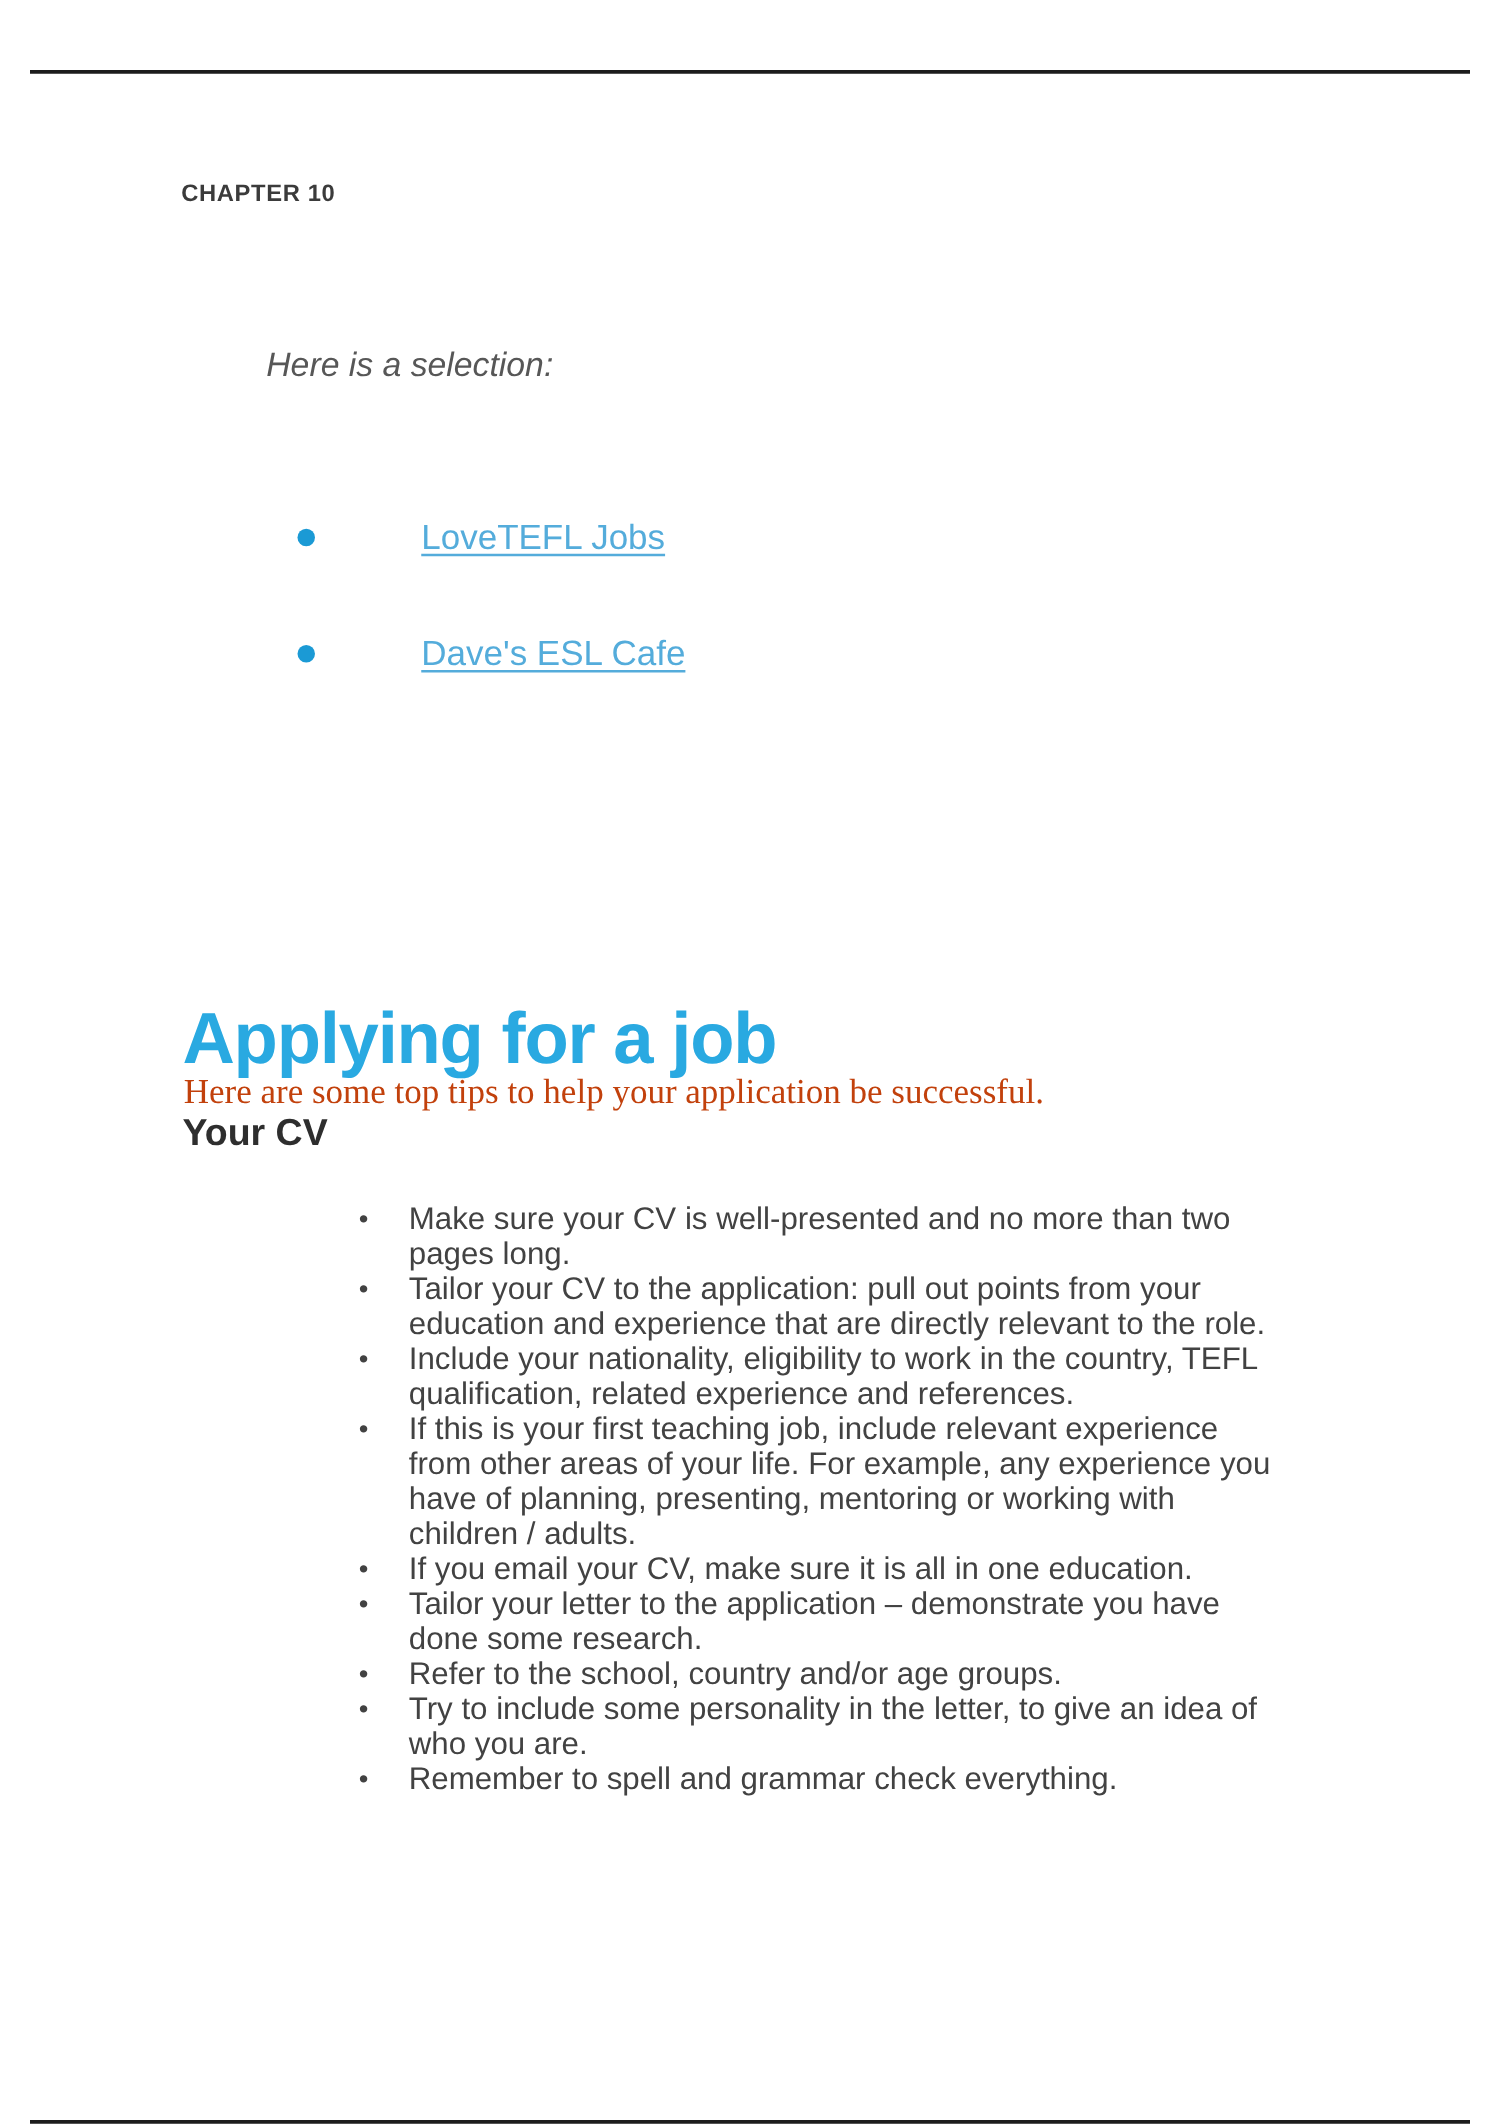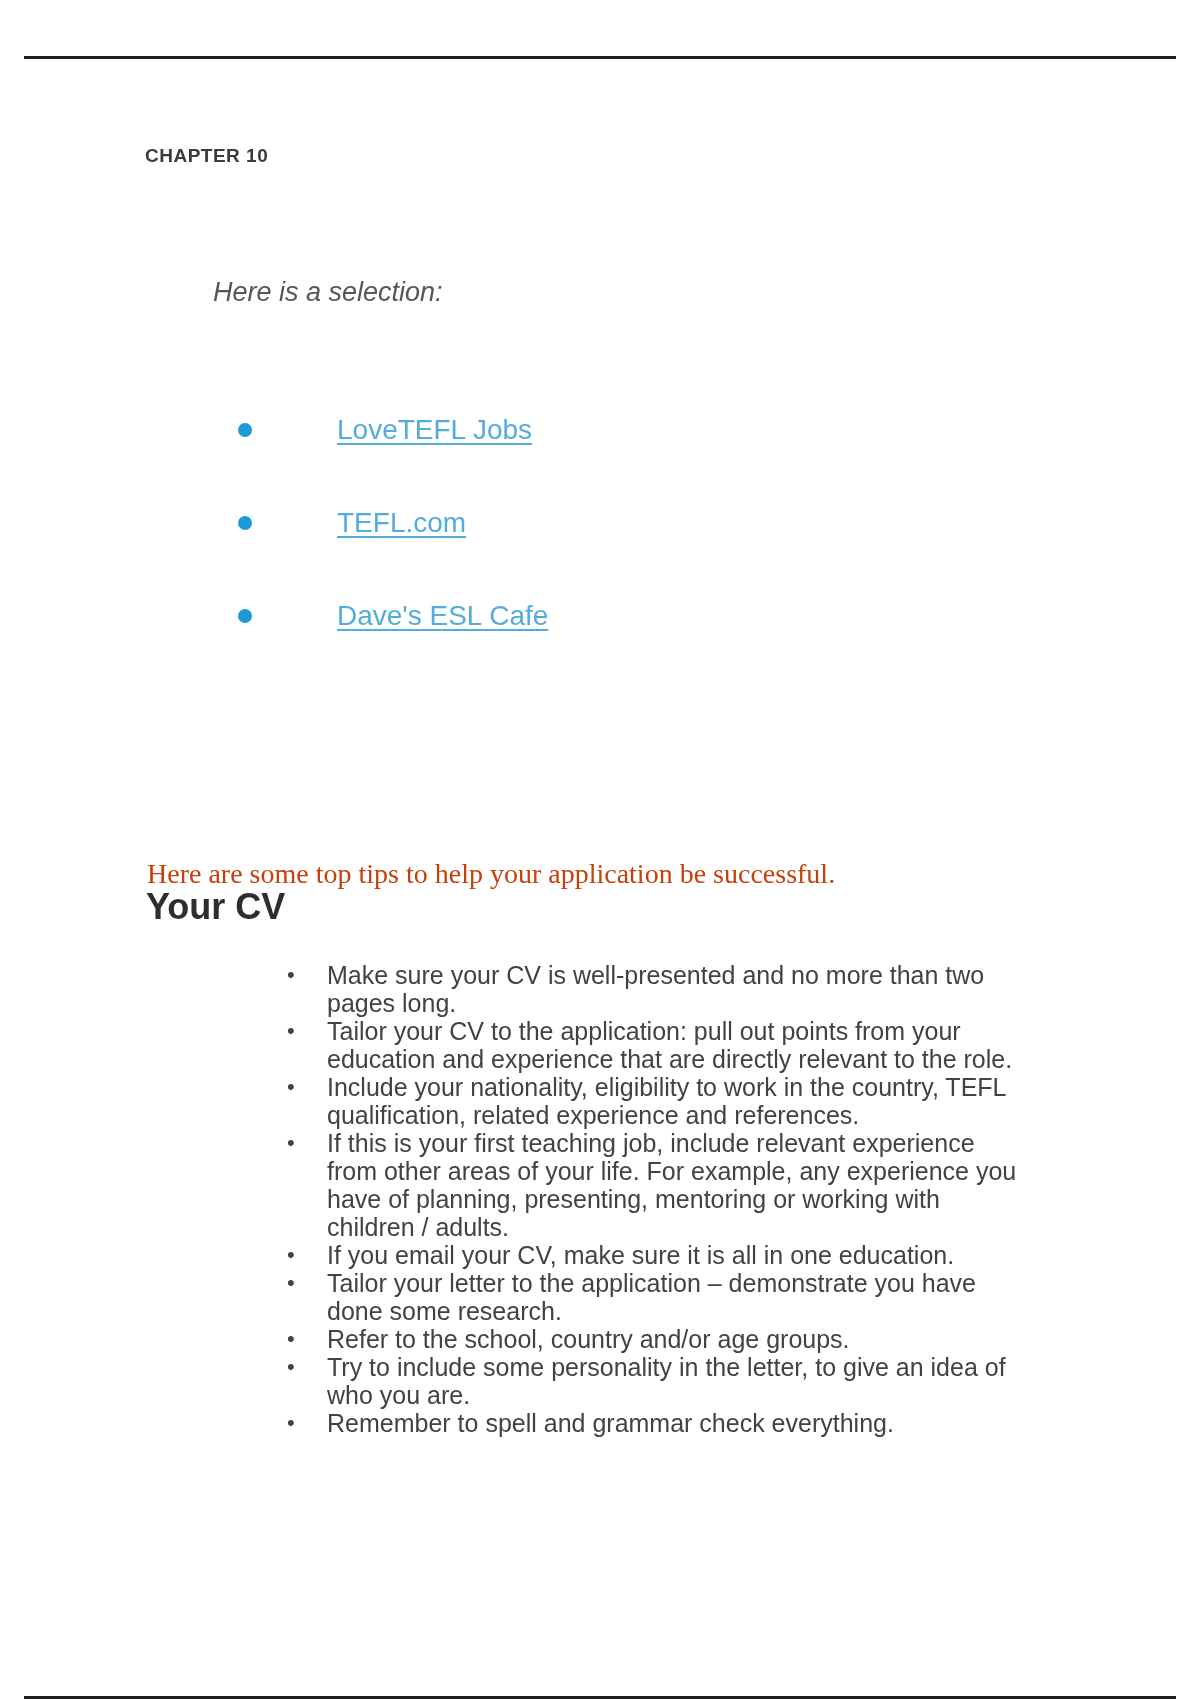--- a/index.html
+++ b/index.html
@@ -49,21 +49,21 @@
     font-size:58px;font-weight:700;letter-spacing:-1px;
     color:#29a9e1;line-height:66px;white-space:nowrap;
   }
   .subtitle{
     position:absolute;left:147px;top:857px;
     font-family:"Liberation Serif",serif;
     font-size:28px;color:#c2410c;line-height:34px;white-space:nowrap;
   }
   .h2{
     position:absolute;left:146px;top:887px;
-    font-size:36px;font-weight:700;color:#2e2e2e;line-height:40px;
+    font-size:30px;font-weight:700;color:#2e2e2e;line-height:40px;
   }
   .tips{
     position:absolute;left:327px;top:961px;width:700px;
     margin:0;padding:0;list-style:none;
     font-size:25px;line-height:28px;color:#424242;
   }
   .tips li{position:relative;margin:0;padding:0;}
   .tip-dot{
     position:absolute;left:-40px;top:0;
     line-height:28px;font-size:22px;color:#424242;
@@ -81,31 +81,28 @@
 
   <div class="intro">Here is a selection:</div>
 
   <ul class="link-list">
 
       <li class="link-row">
         <span class="link-dot"></span>
         <a class="link-text">LoveTEFL Jobs</a>
       </li>
 
-      <li class="link-row">
-        <span class="link-dot"></span>
-        <a class="link-text">TEFL.com</a>
-      </li>
 
       <li class="link-row">
         <span class="link-dot"></span>
         <a class="link-text">Dave's ESL Cafe</a>
       </li>
     </ul>
 
+  <div class="h1">Applying for a job</div>
 
   <div class="subtitle">Here are some top tips to help your application be successful.</div>
 
   <div class="h2">Your CV</div>
 
   <ul class="tips">
 
       <li>
         <span class="tip-dot">•</span>
         <span class="tip-text">Make sure your CV is well-presented and no more than two

